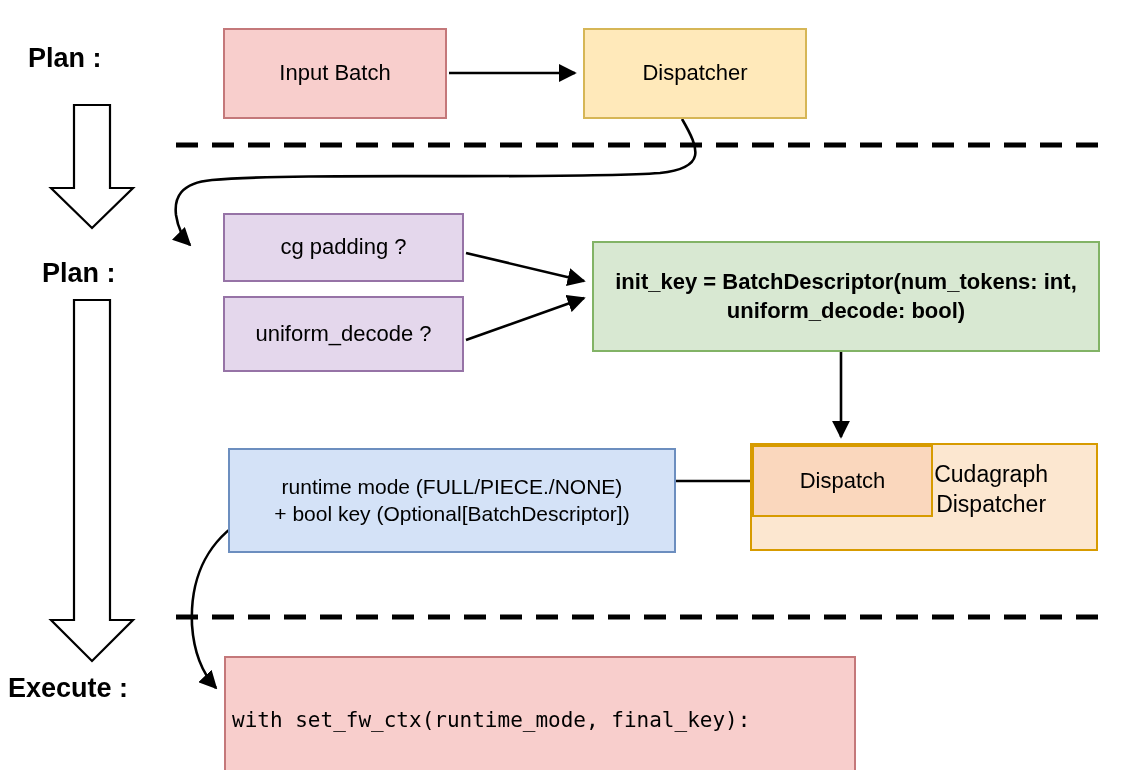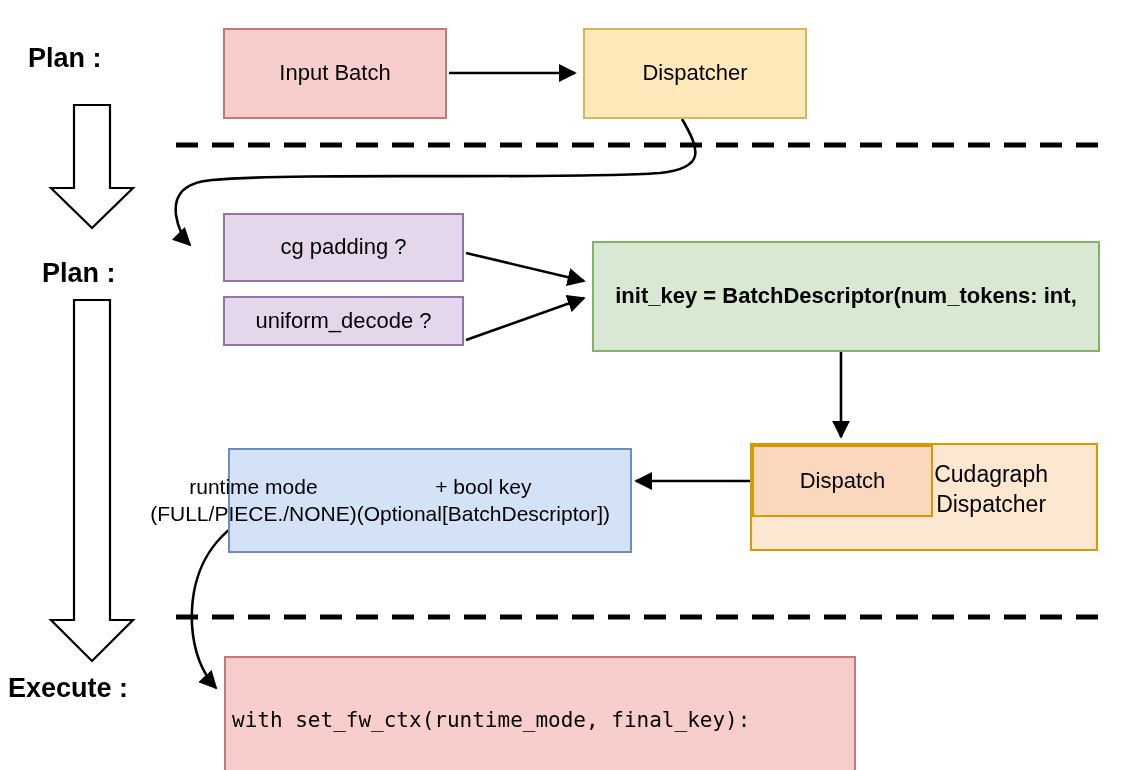--- a/index.html
+++ b/index.html
@@ -144,40 +144,41 @@
   </div>
 
   <div class="node node-yellow" style="left:583px; top:28px; width:224px; height:91px;">
     <span>Dispatcher</span>
   </div>
 
   <div class="node node-purple" style="left:223px; top:213px; width:241px; height:69px;">
     <span>cg padding ?</span>
   </div>
 
-  <div class="node node-purple" style="left:223px; top:296px; width:241px; height:50px;">
+  <div class="node node-purple" style="left:223px; top:296px; width:241px; height:76px;">
     <span>uniform_decode ?</span>
   </div>
 
   <div class="node node-green" style="left:592px; top:241px; width:508px; height:111px; flex-direction:column;font-weight:bold;">
     <span>init_key = BatchDescriptor(num_tokens: int,</span>
+    <span>uniform_decode: bool)</span>
   </div>
 
   <div class="node node-orange-outer" style="left:750px; top:443px; width:348px; height:108px;">
     <div class="dispatcher-label">
       <div>Cudagraph</div>
       <div>Dispatcher</div>
     </div>
   </div>
 
   <div class="node node-orange-inner" style="left:752px; top:445px; width:181px; height:72px;">
     <span>Dispatch</span>
   </div>
 
-  <div class="node node-blue" style="left:228px; top:448px; width:404px; height:105px; flex-direction:row; font-size:21px;justify-content:flex-end;">
+  <div class="node node-blue" style="left:228px; top:448px; width:448px; height:105px; flex-direction:column; font-size:21px;">
     <span>runtime mode (FULL/PIECE./NONE)</span>
     <span>+ bool key (Optional[BatchDescriptor])</span>
   </div>
 
   <div class="node node-code" style="left:224px; top:656px; width:632px; height:128px; flex-direction:column; align-items:flex-start; justify-content:center;">
     <span>with set_fw_ctx(runtime_mode, final_key):</span>
   </div>
 
 </div>
 

